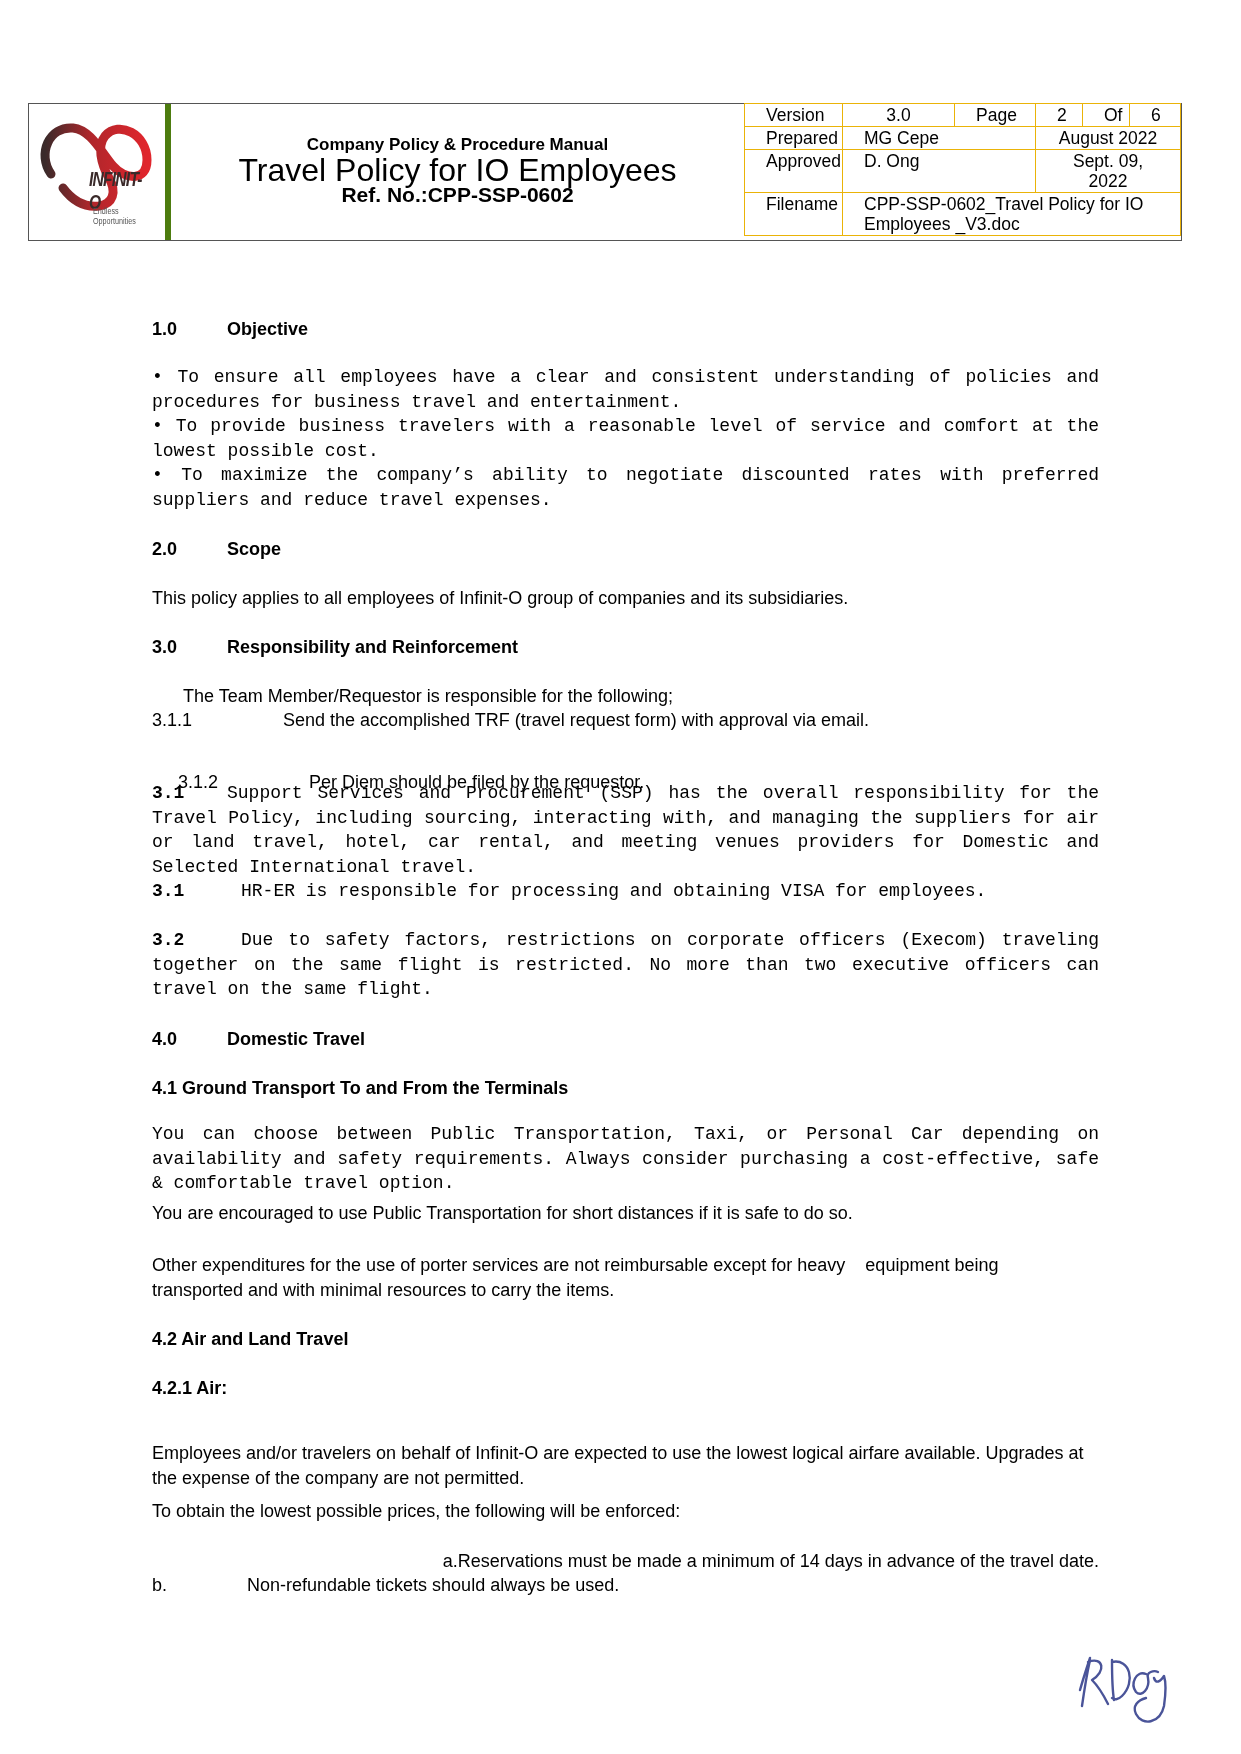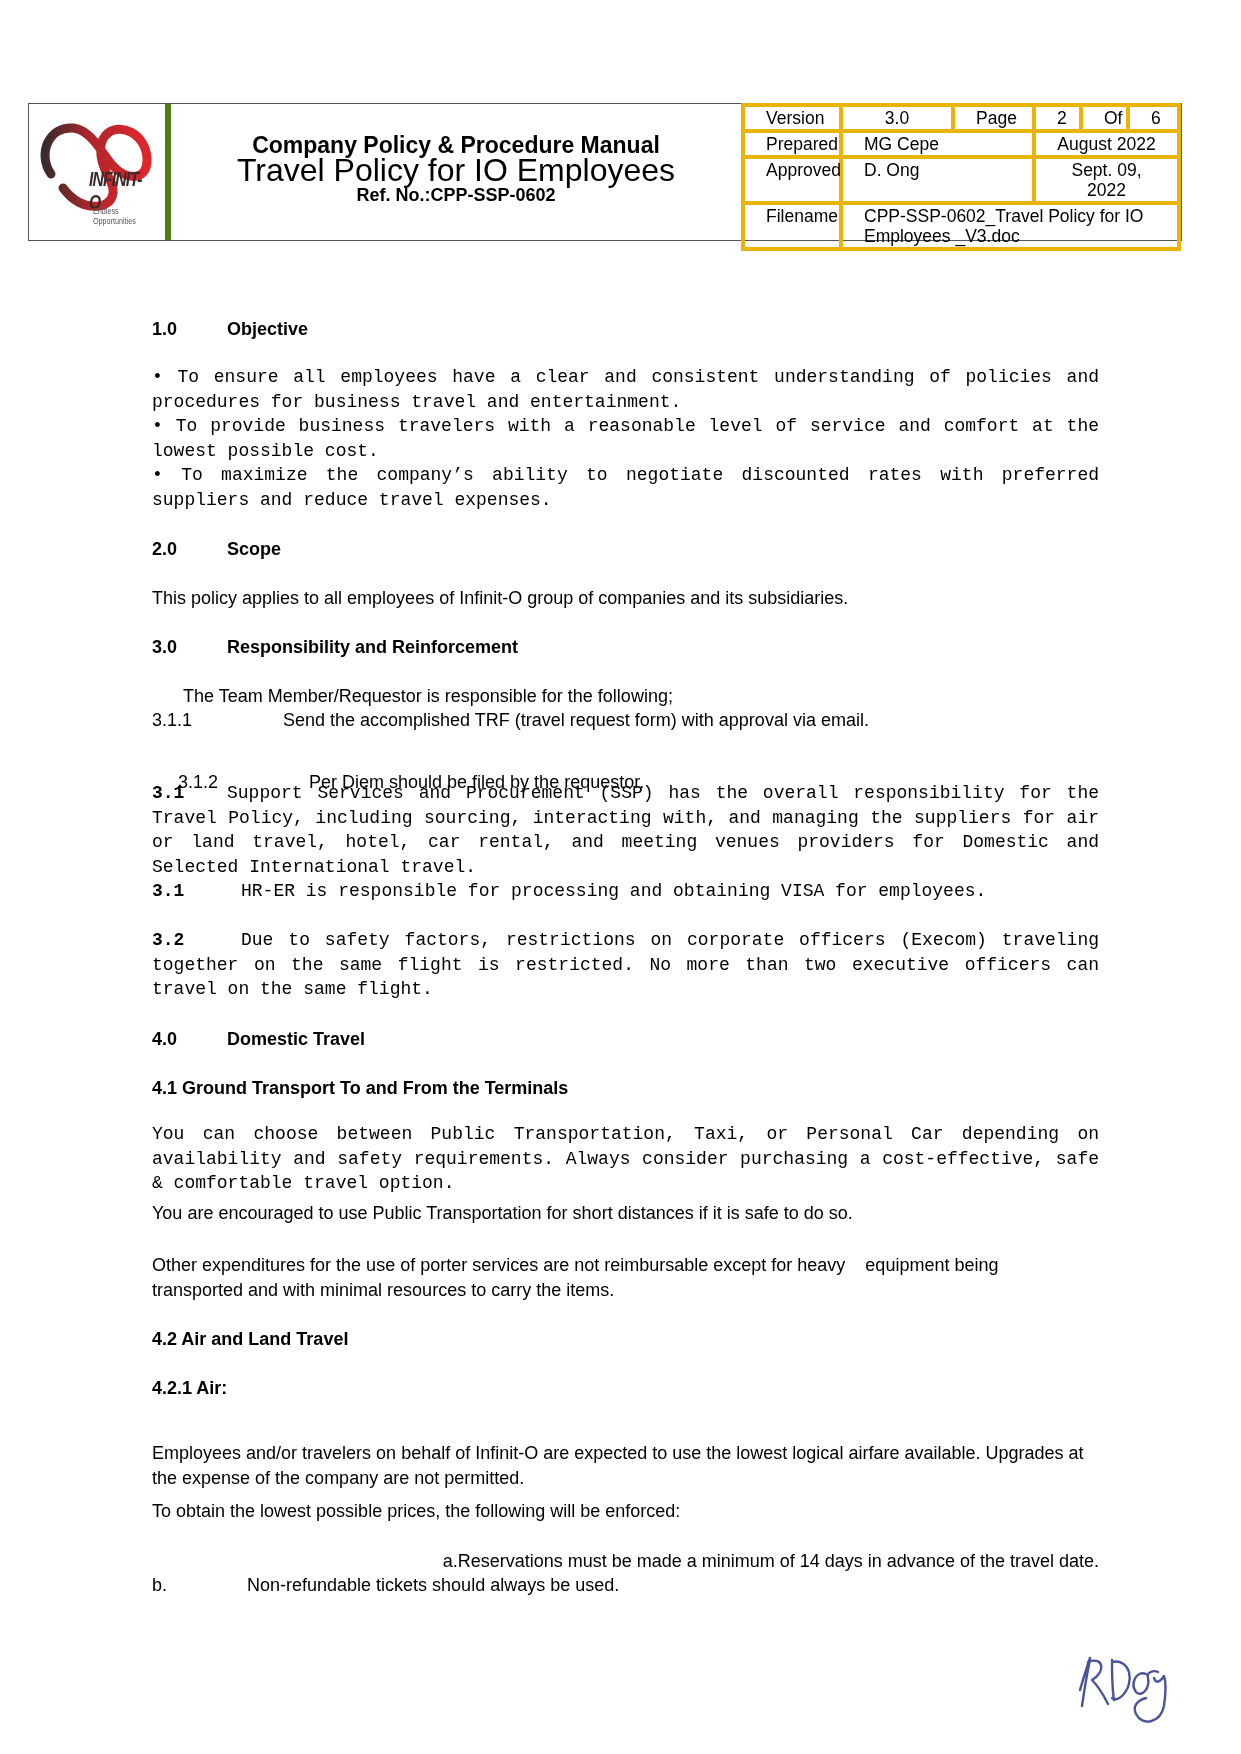--- a/index.html
+++ b/index.html
@@ -10,28 +10,28 @@
   .header {
     position: absolute; left: 28px; top: 103px; width: 1154px; height: 138px;
     border: 1px solid #555; box-sizing: border-box; display: flex;
   }
   .logo-cell {
     width: 142px; border-right: 6px solid #4d7c0f; position: relative; box-sizing: border-box;
   }
   .title-cell {
     width: 576px; text-align: center; padding-top: 30px; box-sizing: border-box;
   }
-  .title-cell .t1 { font-weight: bold; font-size: 23px; line-height: 22px; }
+  .title-cell .t1 { font-weight: bold; font-size: 17px; line-height: 22px; }
   .title-cell .t2 { font-weight: normal; font-size: 32px; line-height: 28px; }
-  .title-cell .t3 { font-weight: bold; font-size: 18px; line-height: 22px; }
+  .title-cell .t3 { font-weight: bold; font-size: 21px; line-height: 22px; }
   .info-table {
     border-collapse: collapse; font-size: 17.5px; line-height: 20px; margin-top: -1px; margin-left: 0;
     table-layout: fixed; width: 436px;
   }
-  .info-table td { border: 4px solid #eab308; padding: 1px 21px; vertical-align: top; }
+  .info-table td { border: 1px solid #eab308; padding: 1px 21px; vertical-align: top; }
   .info-table .c { text-align: center; }
   .info-wrap { flex: 1; overflow: visible; }
 
   .doc { position: absolute; left: 152px; top: 0; width: 947px; font-size: 18px; line-height: 24.5px; }
   .p { position: absolute; left: 0; width: 947px; margin: 0; }
   .j { text-align: justify; font-family: Liberation Mono, monospace; }
   .h { font-weight: bold; }
   .num { display: inline-block; width: 75px; }
   .num2 { display: inline-block; width: 131px; }
   .num3 { display: inline-block; width: 95px; }

